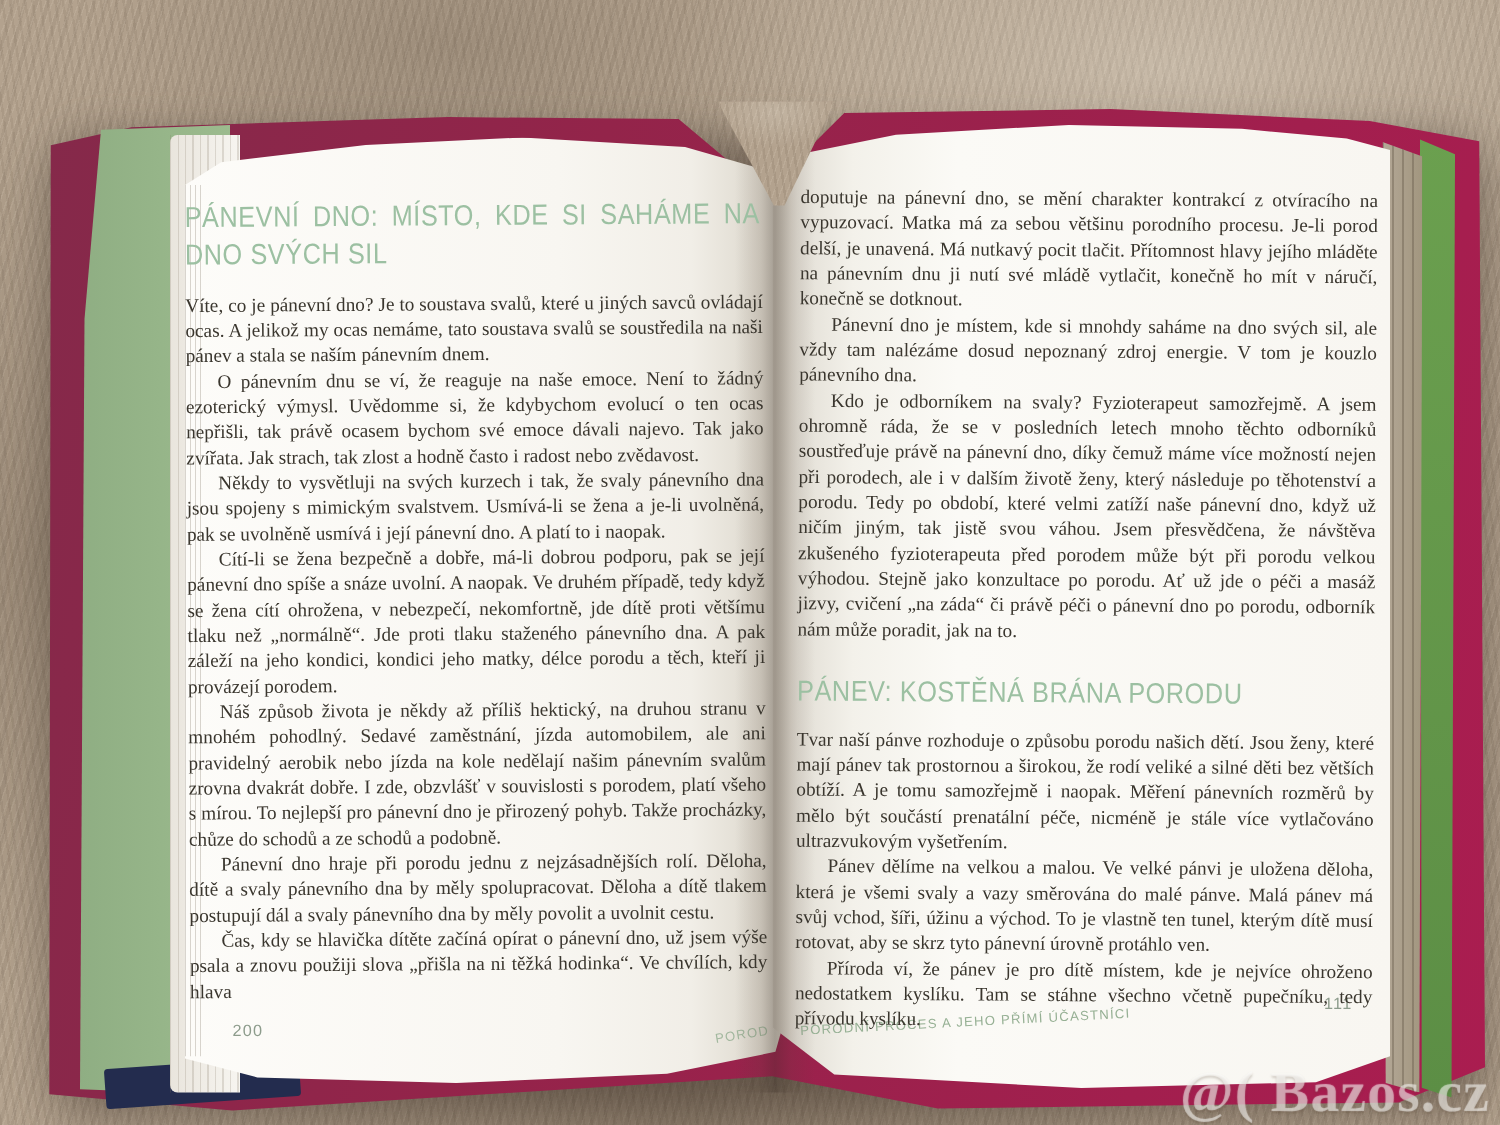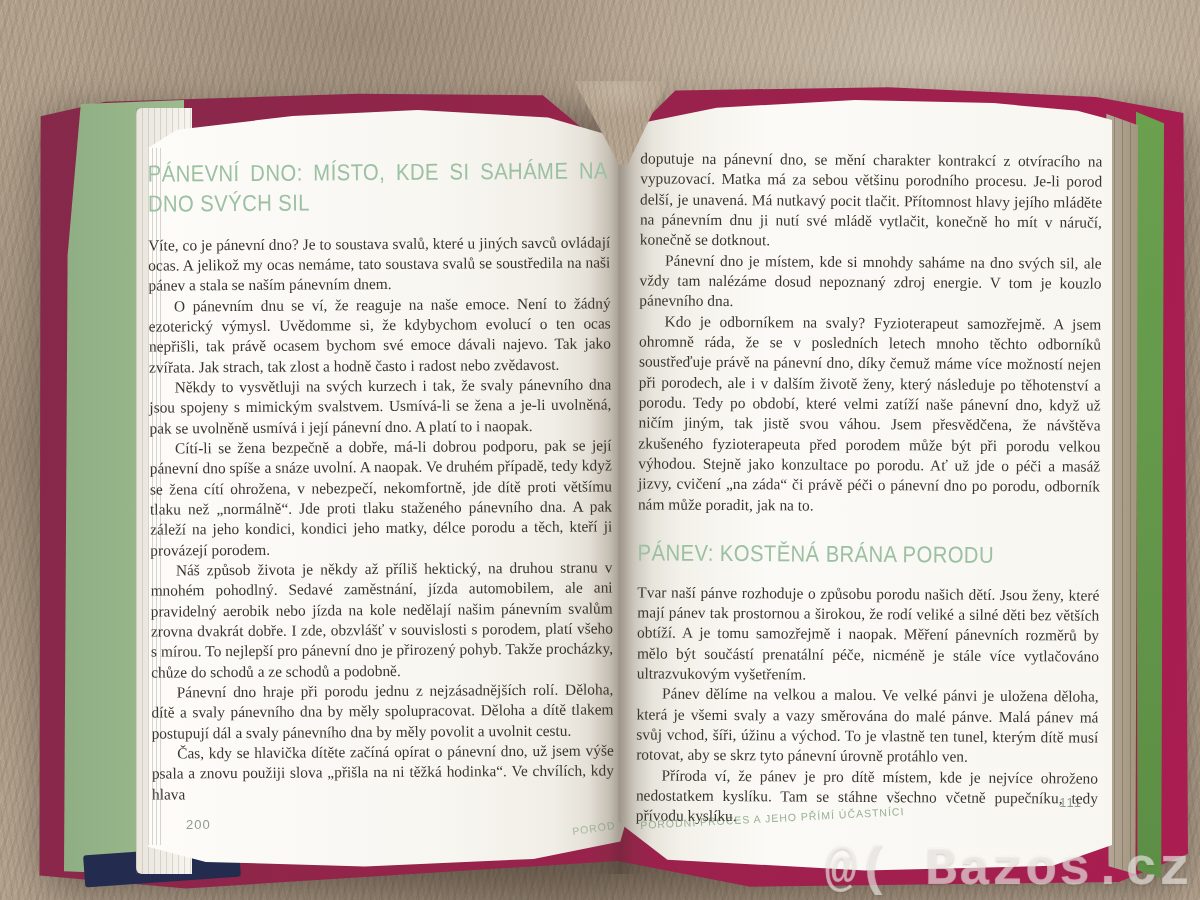--- a/index.html
+++ b/index.html
@@ -71,21 +71,21 @@
   .heading-2{margin:24px 0 14px 0;}
   .pageno{position:absolute;z-index:8;font-family:"Liberation Sans", sans-serif;
     color:#8d9c8c;font-size:13px;letter-spacing:1px;}
   .pn-left{left:38px;bottom:36px;}
   .pn-right{right:30px;bottom:62px;}
   .runfoot{position:absolute;z-index:8;font-family:"Liberation Sans", sans-serif;
     color:var(--footer_green,#96b094);font-size:10.5px;letter-spacing:1px;}
   .run-left{right:14px;bottom:34px;transform:rotate(-9deg);opacity:0.85;}
   .run-right{left:22px;bottom:48px;transform:rotate(-3deg);}
   .watermark{position:absolute;right:8px;bottom:0px;z-index:10;
-    font-family:Liberation Mono, monospace;font-weight:bold;font-size:54px;letter-spacing:1px;
+    font-family:Liberation Serif, serif;font-weight:bold;font-size:46px;letter-spacing:1px;
     color:rgba(252,250,246,0.26);
     text-shadow:0 0 1px rgba(255,255,255,0.45), 0 1px 2px rgba(80,60,40,0.25);}
 </style>
 </head>
 <body>
 
 <div class="scene">
   <div class="book">
     <div class="book-shadow"></div>
     <div class="cover"></div>

